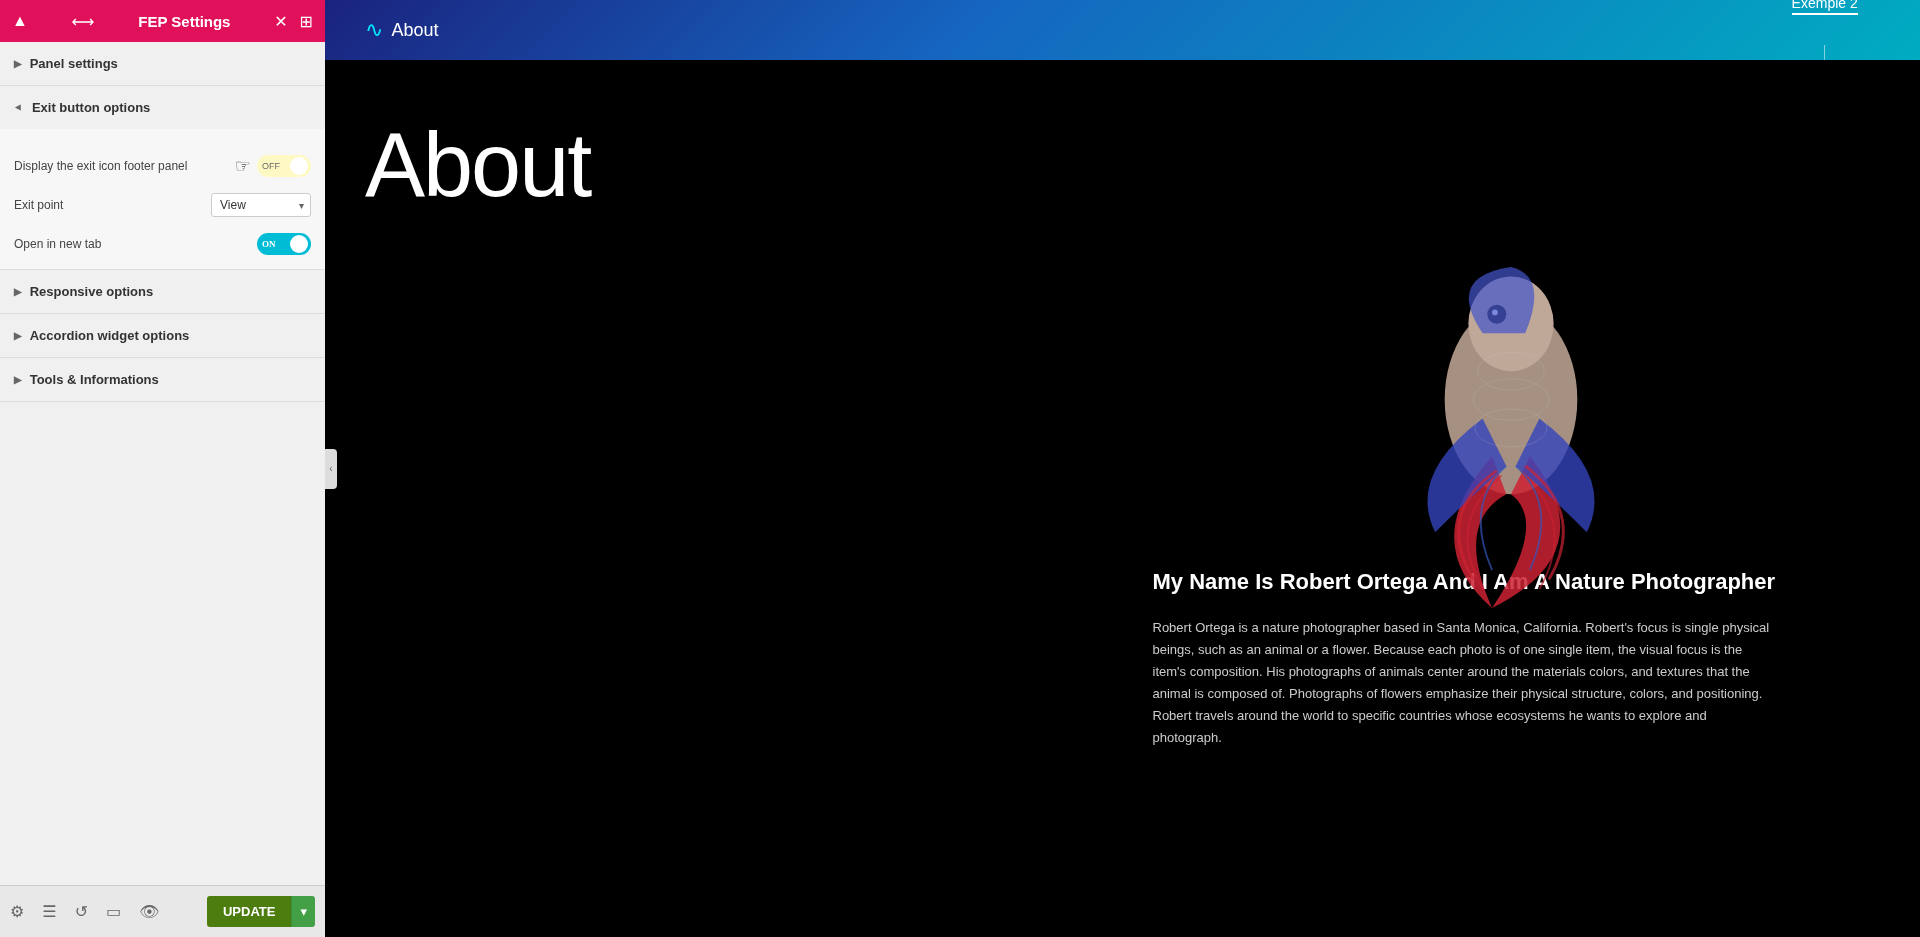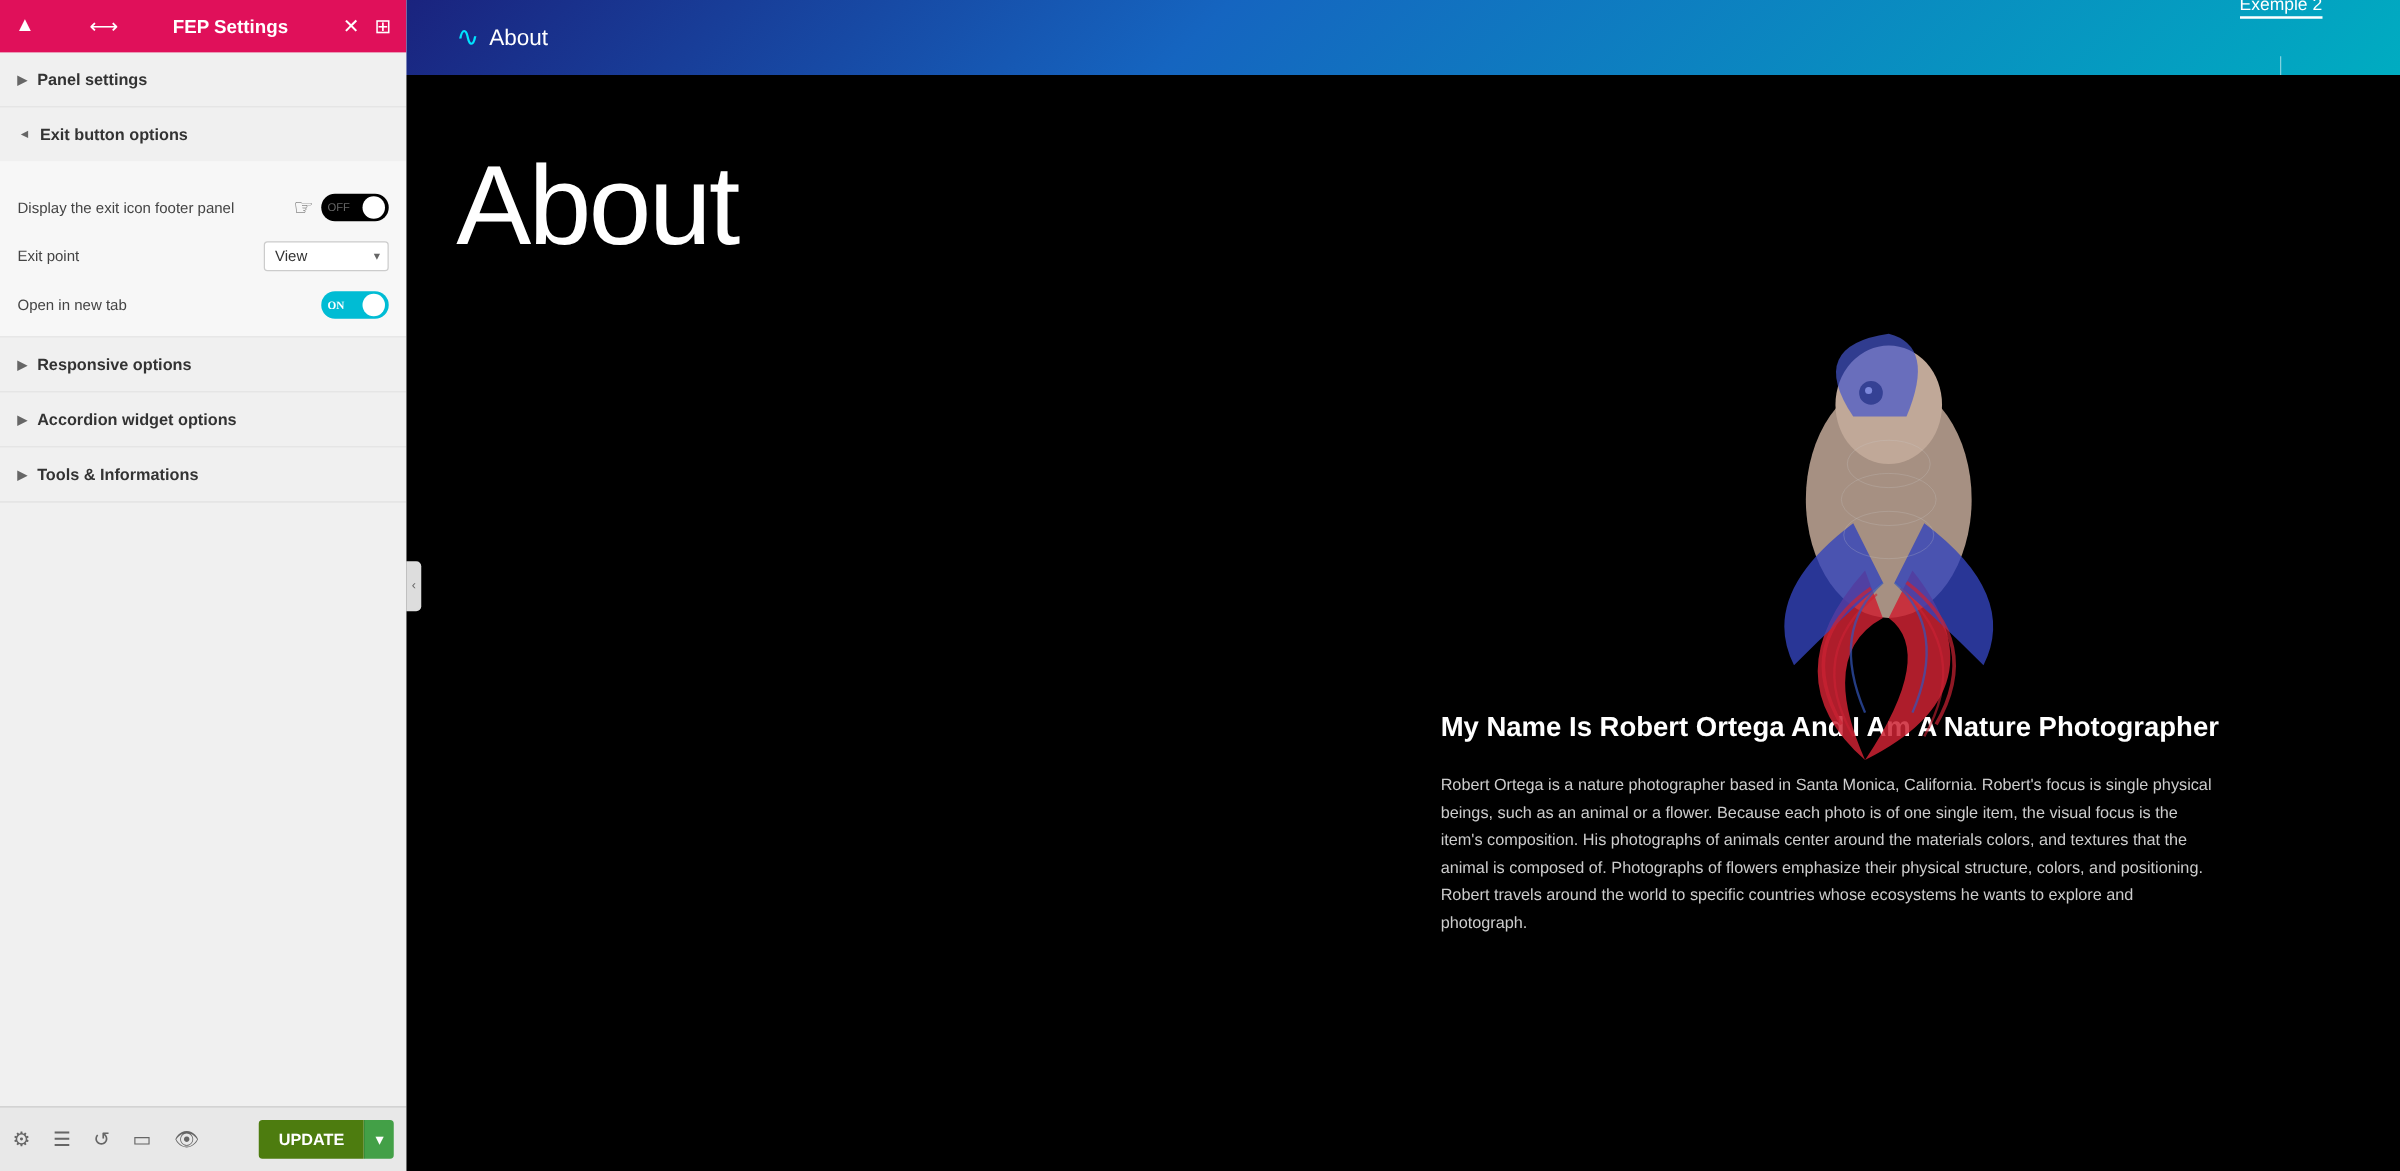--- a/index.html
+++ b/index.html
@@ -24,21 +24,21 @@
     .section-arrow { font-size: 10px; color: #666; }
     .section-arrow.open { transform: rotate(90deg); display: inline-block; }
     .section-body { padding: 10px 14px 14px 14px; background: #f7f7f7; }
 
     
     .form-row { display: flex; align-items: center; justify-content: space-between; margin-bottom: 12px; margin-top: 16px; }
     .form-row:last-child { margin-bottom: 0; }
     .form-label { font-size: 12px; color: #444; flex: 1; }
 
     
-    .toggle-off { display: flex; align-items: center; gap: 4px; background: #000000; border-radius: 12px; padding: 2px 6px; width: 54px; height: 22px; cursor: pointer; position: relative; }
+    .toggle-off { display: flex; align-items: center; gap: 4px; background: #fef9c3; border-radius: 12px; padding: 2px 6px; width: 54px; height: 22px; cursor: pointer; position: relative; }
     .toggle-off .toggle-circle { width: 18px; height: 18px; background: white; border-radius: 50%; position: absolute; right: 3px; }
     .toggle-off .toggle-label { font-size: 9px; color: #666; position: absolute; left: 5px; }
 
     
     .toggle-on { display: flex; align-items: center; background: #00bcd4; border-radius: 12px; padding: 2px 6px; width: 54px; height: 22px; cursor: pointer; position: relative; font-family: Liberation Serif, serif; }
     .toggle-on .toggle-circle { width: 18px; height: 18px; background: white; border-radius: 50%; position: absolute; right: 3px; }
     .toggle-on .toggle-label { font-size: 9px; color: white; position: absolute; left: 5px; font-weight: bold; }
 
     
     .select-wrapper { position: relative; }

